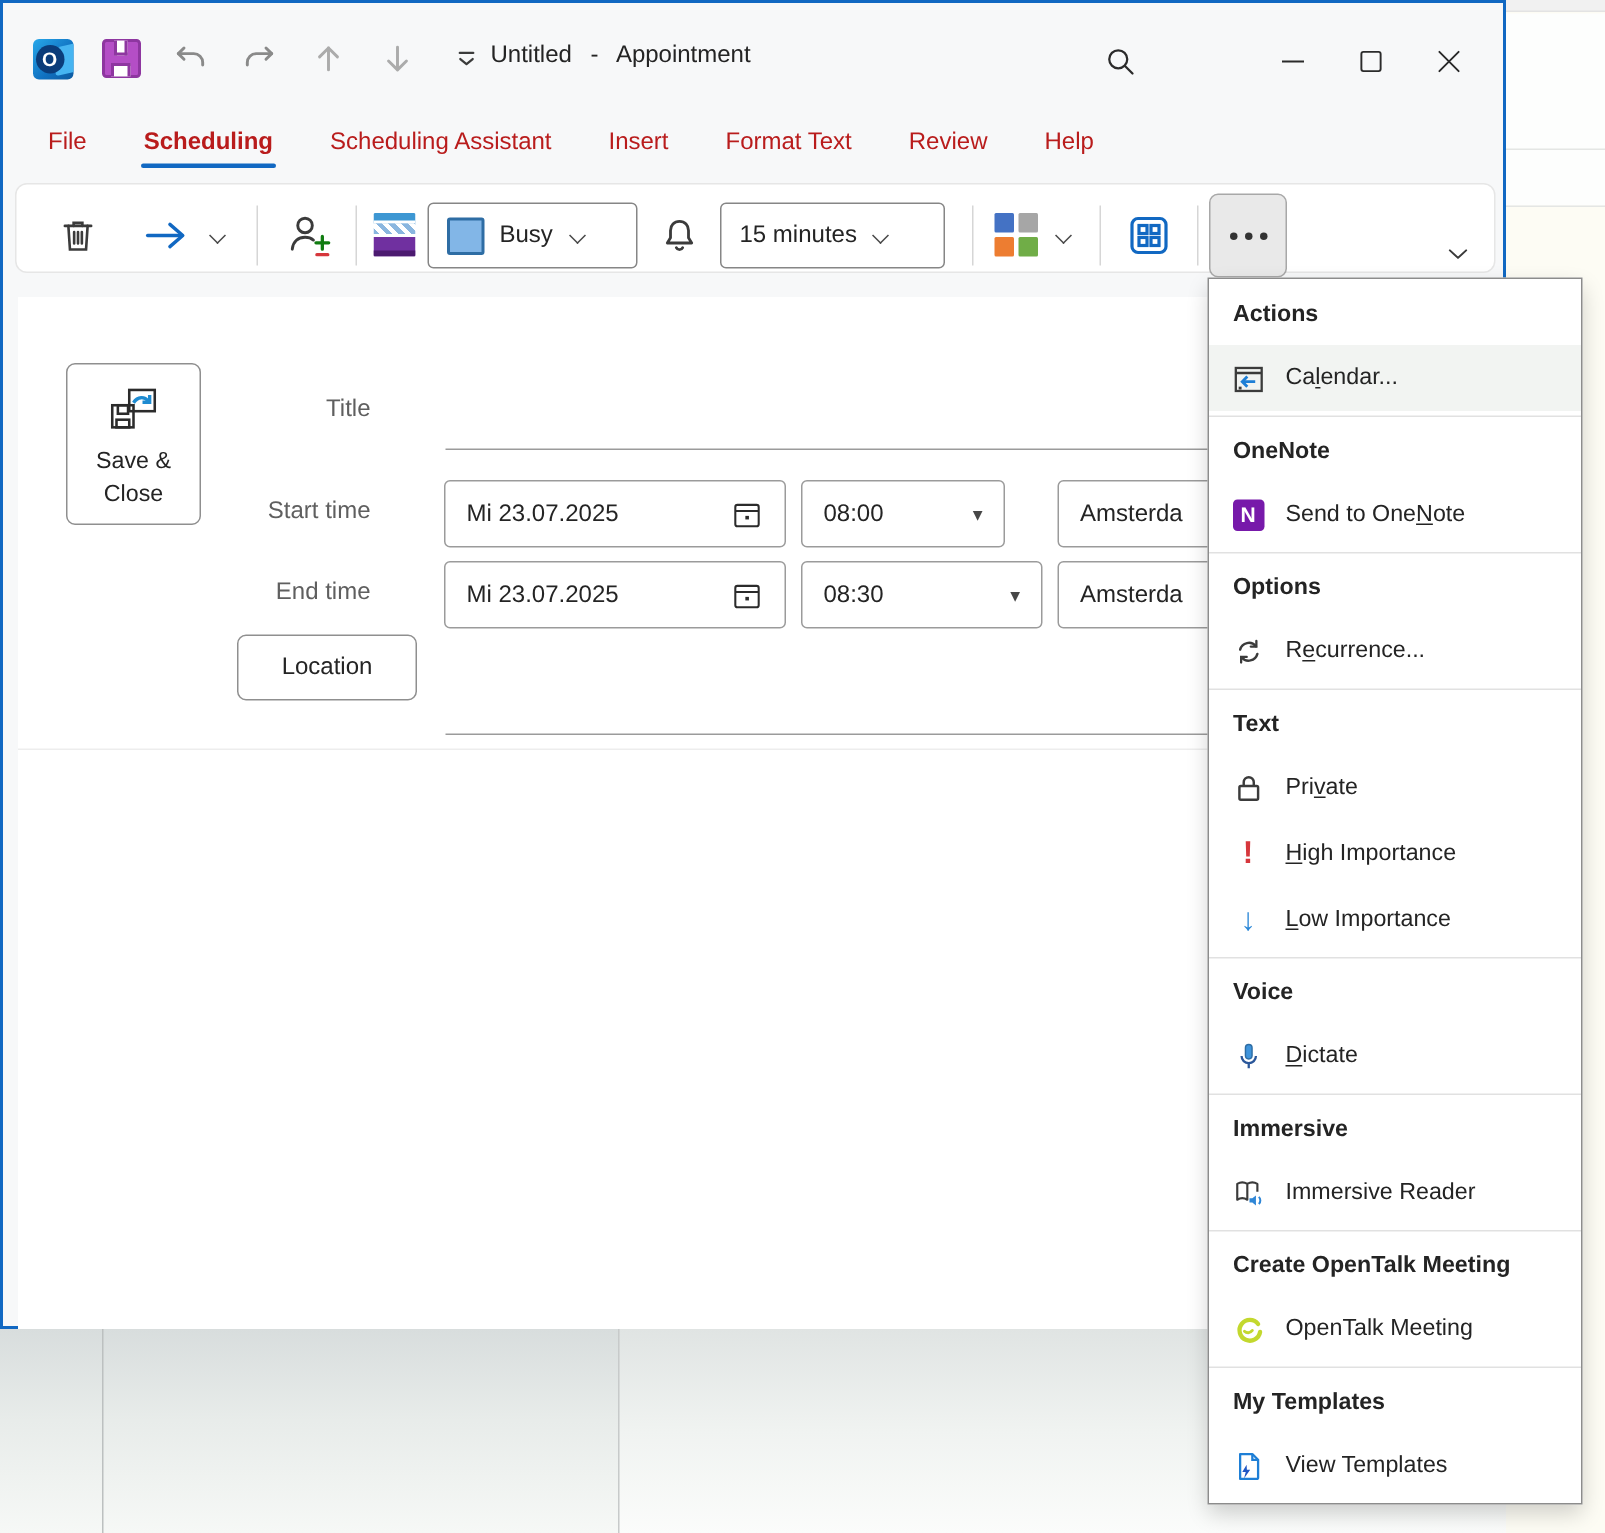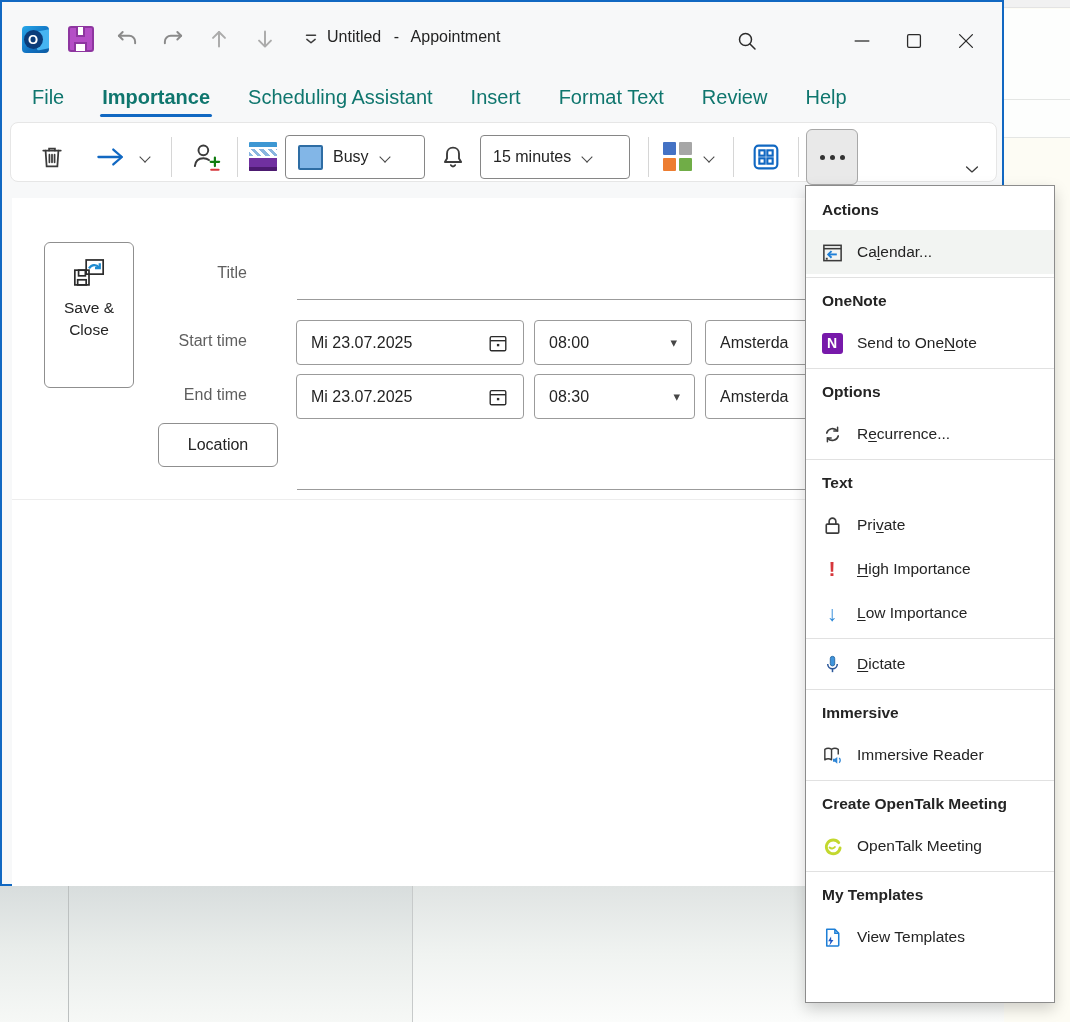--- a/index.html
+++ b/index.html
@@ -31,21 +31,21 @@
   .floppy { width:26px; height:26px; background:#b44ec6; border:2px solid #8e36a0; border-radius:3px; position:relative; }
   .floppy .slot { position:absolute; left:6px; top:-1px; width:9px; height:10px; background:#fff; border:2px solid #8e36a0; border-top:none; }
   .floppy .label { position:absolute; left:4px; bottom:-1px; width:13px; height:9px; background:#fff; border:2px solid #8e36a0; border-bottom:none; }
   .win-title { position:absolute; left:325px; top:26px; font-size:16px; color:#242424; word-spacing:8px;text-align:center; }
   .win-controls { position:absolute; right:10px; top:18px; display:flex; align-items:center; }
   .win-ctl { width:52px; height:42px; display:flex; align-items:center; justify-content:center; }
   .search-btn { position:absolute; left:724px; top:18px; width:42px; height:42px; display:flex; align-items:center; justify-content:center; }
 
   
   .menubar { position:absolute; left:28px; top:82px; display:flex; align-items:flex-start; gap:34px; height:36px; }
-  .tab { font-size:20px; color:#0f766e; padding:2px 2px 10px; position:relative; white-space:nowrap; }
+  .tab { font-size:16px; color:#b91c1c; padding:2px 2px 10px; position:relative; white-space:nowrap; }
   .tab.active { font-weight:bold; }
   .tab.active::after { content:""; position:absolute; left:0; right:0; bottom:2px; height:3px; border-radius:2px; background:#1168c2; }
 
   
   .ribbon { position:absolute; left:8px; top:120px; width:987px; height:60px; background:#fff; border:1px solid #e6e6e6; border-radius:8px; }
   .rb { position:absolute; display:flex; align-items:center; justify-content:center; }
   .rb-sep { position:absolute; top:14px; width:1px; height:40px; background:#d6d6d6; }
   .combo { position:absolute; top:12px; height:44px; background:#fff; border:1px solid #868686; border-radius:4px; display:flex; align-items:center; padding:0 12px; font-size:16px; color:#242424; gap:10px; }
   .chev { width:12px; height:12px; position:relative; }
   .chev::before { content:""; position:absolute; left:2px; top:2px; width:7px; height:7px; border-right:1.6px solid #474747; border-bottom:1.6px solid #474747; transform:rotate(45deg); }
@@ -55,21 +55,21 @@
   .status-icon .s2 { height:9px; background:repeating-linear-gradient(45deg,#8ab6df 0 3px,#ffffff 3px 6px); border-bottom:2px solid #fff; }
   .status-icon .s3 { flex:1; background:#7030a0; border-bottom:4px solid #4c1a70; }
   .cat-grid { display:grid; grid-template-columns:13px 13px; grid-template-rows:13px 13px; gap:3px; }
   .cat-grid div { border-radius:1px; }
   .ellipsis-btn { position:absolute; left:795px; top:6px; width:52px; height:56px; background:#e9e9e9; border:1px solid #a8a8a8; border-radius:6px; display:flex; align-items:center; justify-content:center; gap:5px; }
   .ellipsis-btn i { width:5px; height:5px; border-radius:50%; background:#333; }
   .collapse-chev { position:absolute; left:947px; top:34px; width:28px; height:24px; display:flex; align-items:center; justify-content:center; }
 
   
   .form { position:absolute; left:10px; top:196px; width:992px; height:688px; background:#fff; }
-  .saveclose { position:absolute; left:32px; top:44px; width:90px; height:146px; background:#fff; border:1px solid #8f8f8f; border-radius:6px; display:flex; flex-direction:column; align-items:center; padding-top:14px; gap:8px; font-size:15.5px; text-align:center; line-height:1.45; color:#242424; }
+  .saveclose { position:absolute; left:32px; top:44px; width:90px; height:108px; background:#fff; border:1px solid #8f8f8f; border-radius:6px; display:flex; flex-direction:column; align-items:center; padding-top:14px; gap:8px; font-size:15.5px; text-align:center; line-height:1.45; color:#242424; }
   .flabel { position:absolute; width:115px; text-align:right; font-size:16px; color:#5f5f5f; }
   .underline-field { position:absolute; height:24px; border-bottom:1px solid #9b9b9b; }
   .field { position:absolute; height:45px; background:#fff; border:1px solid #9b9b9b; border-radius:4px; display:flex; align-items:center; padding:0 14px; font-size:16px; color:#242424; }
   .field .grow { flex:1; }
   .loc-btn { position:absolute; left:146px; top:225px; width:120px; height:44px; border:1px solid #8f8f8f; border-radius:6px; background:#fff; display:flex; align-items:center; justify-content:center; font-size:16px; color:#242424; }
   .form-sep { position:absolute; left:0; top:301px; width:992px; height:1px; background:#ededed; }
   .tri { color:#474747; font-size:13px; }
 
   
   .menu { position:absolute; left:805px; top:185px; width:250px; height:818px; background:#fff; border:1px solid #8c8c8c; box-shadow:0 6px 14px rgba(0,0,0,.18); z-index:5; padding:4px 0; overflow:hidden; }
@@ -166,21 +166,21 @@
       <div class="win-ctl">
         <svg width="22" height="22" viewBox="0 0 24 24" stroke="#2b2b2b" stroke-width="1.4" stroke-linecap="round">
             <path d="M5 5l14 14M19 5 5 19"></path>
           </svg>
       </div>
     </div>
   </div>
 
   <div class="menubar">
     <div class="tab">File</div>
-    <div class="tab active">Importance</div>
+    <div class="tab active">Scheduling</div>
     <div class="tab">Scheduling Assistant</div>
     <div class="tab">Insert</div>
     <div class="tab">Format Text</div>
     <div class="tab">Review</div>
     <div class="tab">Help</div>
   </div>
 
   <div class="ribbon">
     <div class="rb" style="left:24px; top:18px; width:34px; height:32px;">
       <svg width="28" height="28" viewBox="0 0 24 24" fill="none" stroke="#3b3b3b" stroke-width="1.5" stroke-linecap="round">
@@ -285,21 +285,21 @@
 
     <div class="flabel" style="left:120px; top:134px;">Start time</div>
     <div class="field" style="left:284px; top:122px; width:228px;">
       <span class="grow">Mi 23.07.2025</span>
       <svg width="22" height="22" viewBox="0 0 24 24" fill="none" stroke="#2b2b2b" stroke-width="1.5">
           <rect x="3.5" y="5" width="17" height="15.5" rx="1.5"></rect>
           <path d="M3.5 9.5h17"></path>
           <rect x="10.8" y="13" width="2.6" height="2.6" fill="#2b2b2b" stroke="none"></rect>
         </svg>
     </div>
-    <div class="field" style="left:522px; top:122px; width:158px;">
+    <div class="field" style="left:522px; top:122px; width:136px;">
       <span class="grow">08:00</span>
       <span class="tri">▾</span>
     </div>
     <div class="field" style="left:693px; top:122px; width:287px;">
       <span class="grow">Amsterda</span>
     </div>
 
     <div class="flabel" style="left:120px; top:188px;">End time</div>
     <div class="field" style="left:284px; top:176px; width:228px;">
       <span class="grow">Mi 23.07.2025</span>
@@ -378,20 +378,21 @@
   <div class="menu-item">
     <span class="mi-icon excl">!</span>
     <span><u>H</u>igh Importance</span>
   </div>
   <div class="menu-item">
     <span class="mi-icon lowarrow">↓</span>
     <span><u>L</u>ow Importance</span>
   </div>
   <div class="menu-divider"></div>
 
+  <div class="menu-header">Voice</div>
   <div class="menu-item">
     <span class="mi-icon">
       <svg width="23" height="23" viewBox="0 0 24 24" fill="none">
           <rect x="9.7" y="3.5" width="4.6" height="10" rx="2.3" fill="#3f94dc" stroke="#2e6da4" stroke-width="1"></rect>
           <path d="M7 11.5a5 5 0 0 0 10 0" stroke="#2b579a" stroke-width="1.6" fill="none"></path>
           <path d="M12 16.5v3.5" stroke="#2b579a" stroke-width="1.6"></path>
         </svg>
     </span>
     <span><u>D</u>ictate</span>
   </div>

